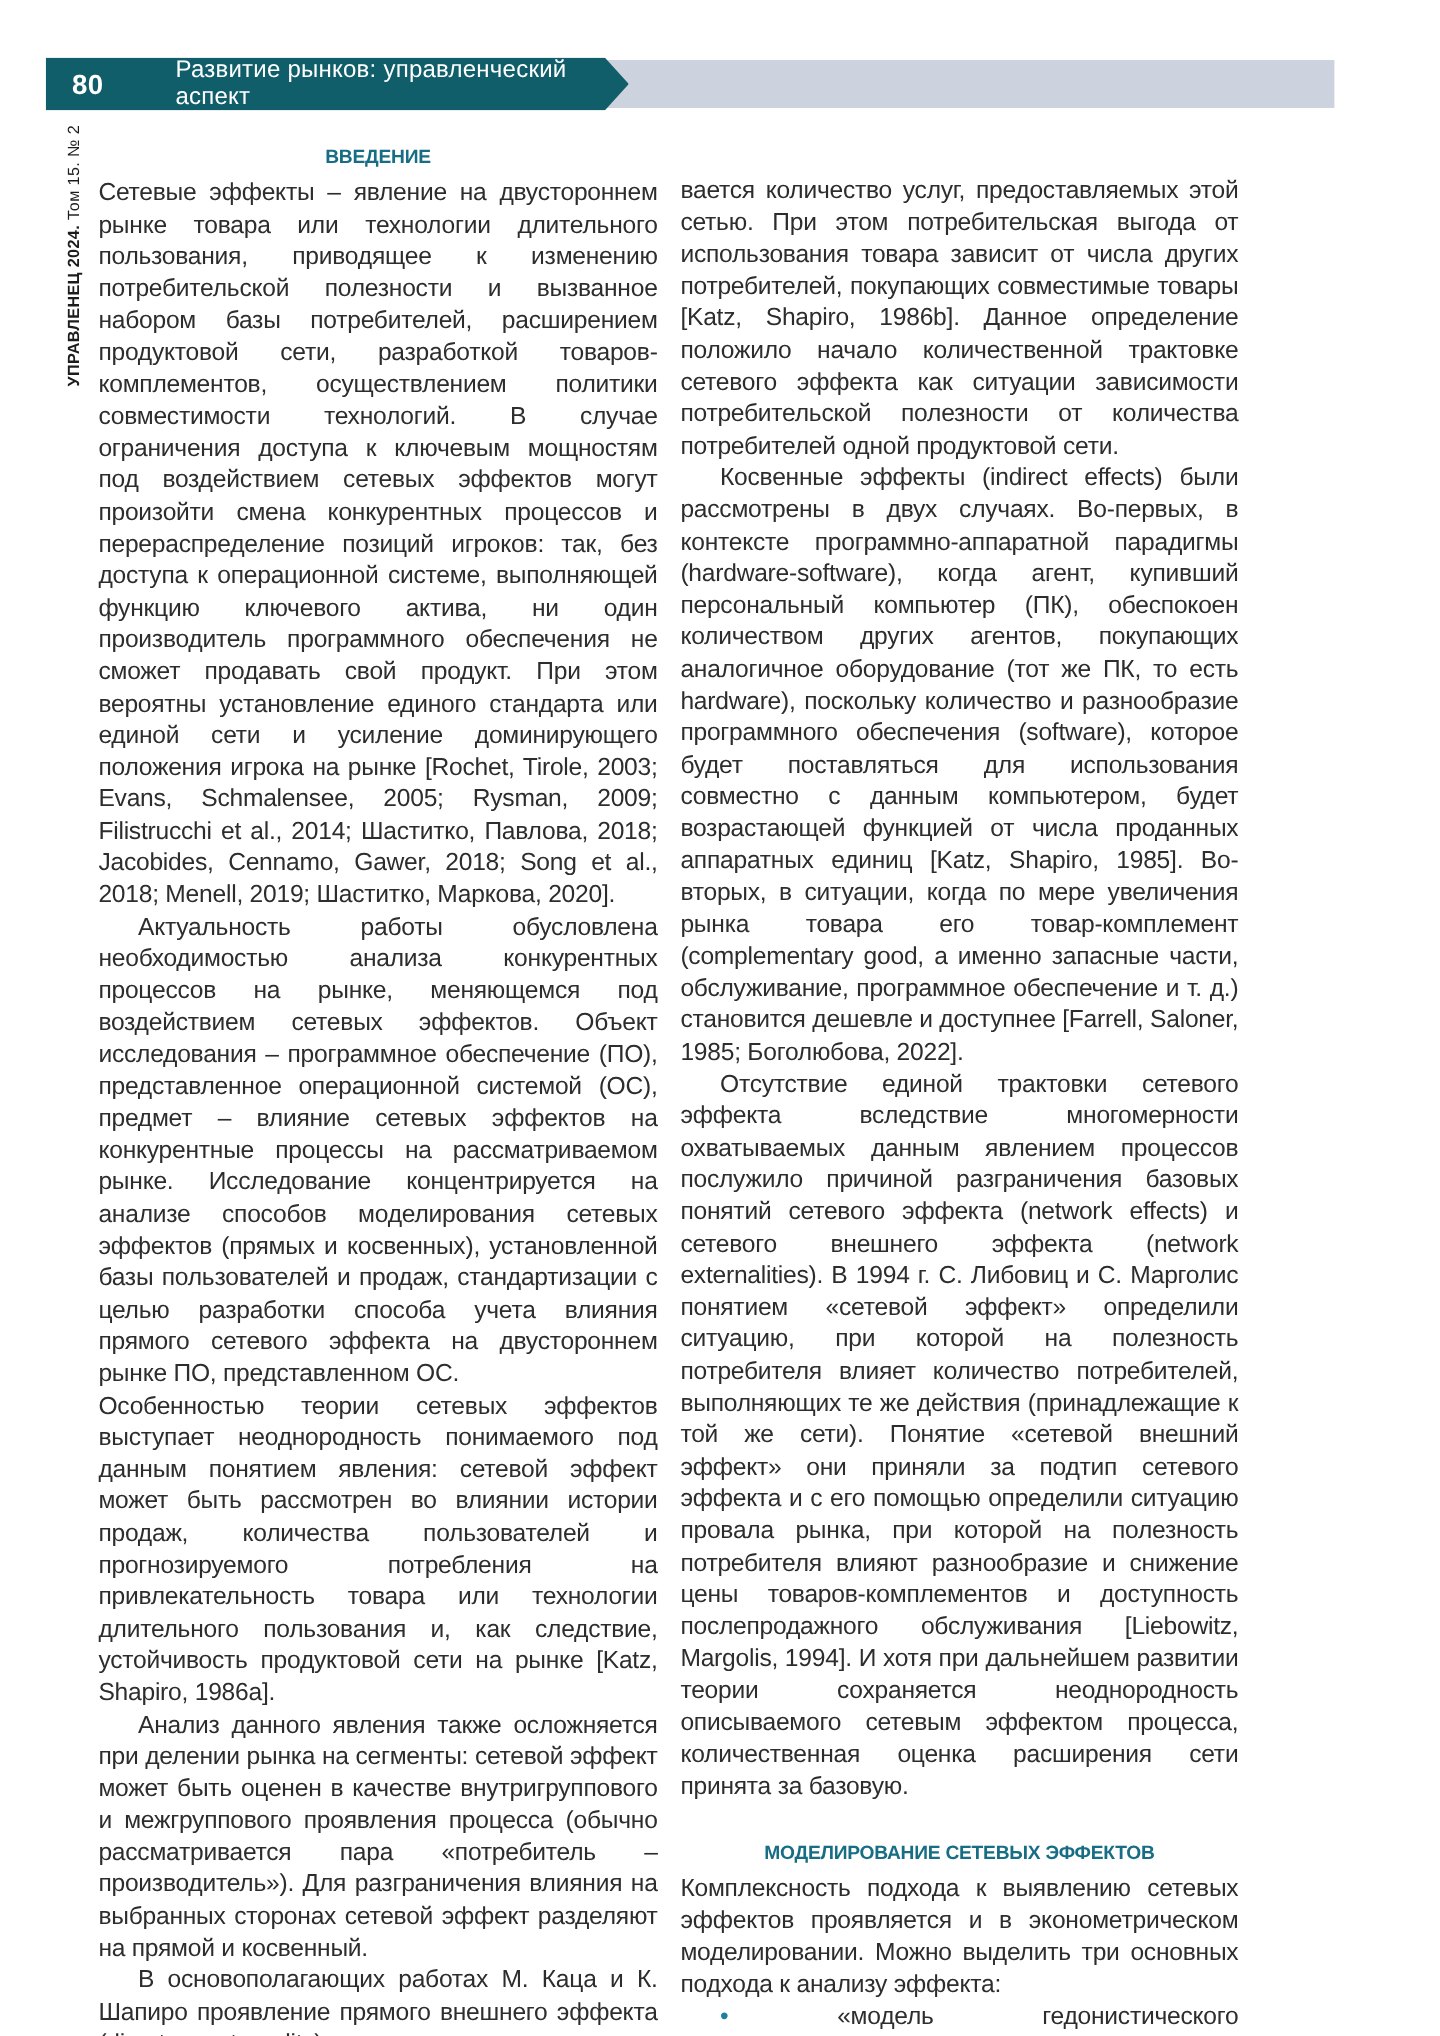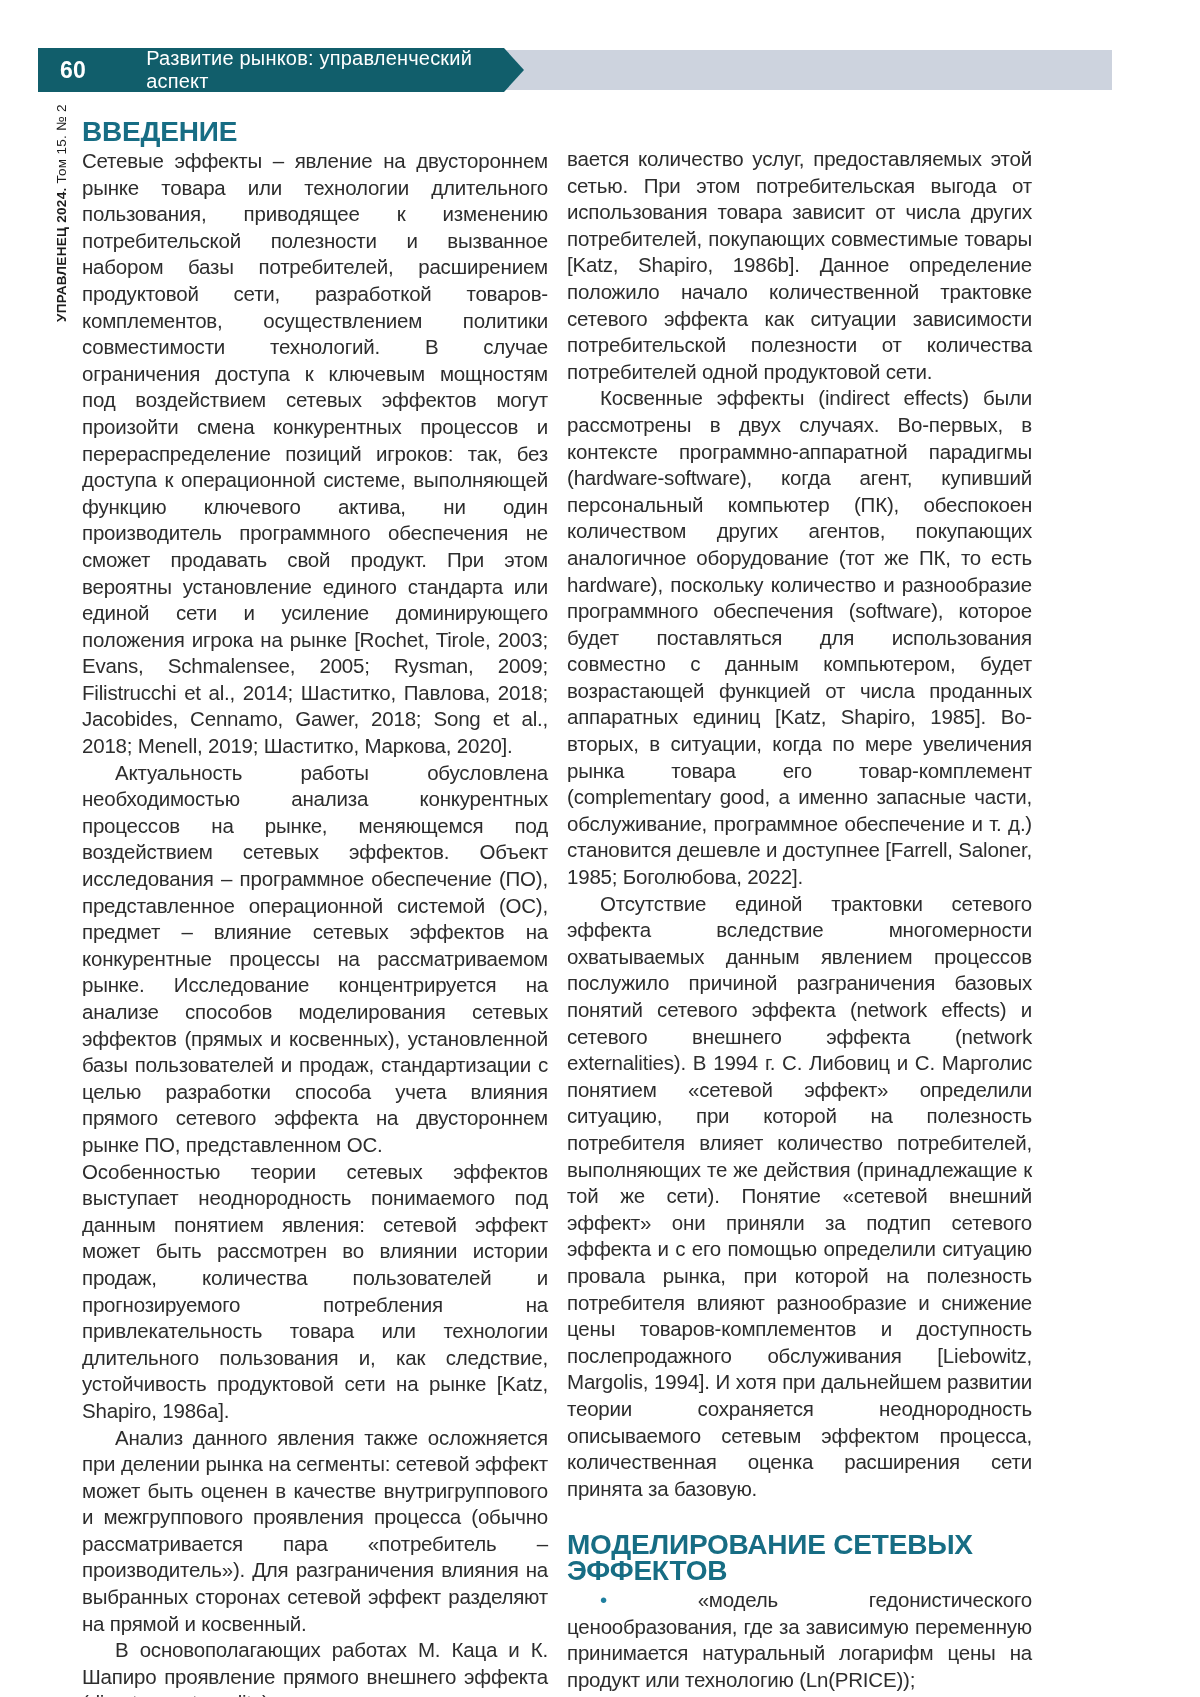--- a/index.html
+++ b/index.html
@@ -29,49 +29,50 @@
   }
   .sb-bold{ font-weight:bold; }
   
   .col{
     position:absolute; color:#2d2d2d; font-size:20.5px; line-height:26.6px;
     text-align:justify; letter-spacing:-0.2px;
   }
   .col1{ left:82px;  top:119px; width:466px; }
   .col2{ left:567px; top:146px; width:465px; }
   .section-heading{
-    color:var(--heading_teal,#176d84); font-size:28px; font-weight:bold;
-    letter-spacing:-0.2px; margin-top:30px; margin-bottom:3px; text-align:left;
+    color:var(--heading_teal,#176d84); font-size:16px; font-weight:bold;
+    letter-spacing:-0.2px; margin-top:30px; margin-bottom:3px; text-align:center;
     line-height:26px;
   }
   .col .section-heading:first-child{ margin-top:0; }
   .para.indent{ text-indent:33px; }
   .para.bullet{ text-indent:33px; }
   .dot{ color:var(--bullet_teal,#1f7f9f); }
 </style>
 </head>
 <body>
 
 <div class="page">
   <div class="gray-band"></div>
   <div class="teal-bar">
-    <span class="page-num">60</span>
+    <span class="page-num">80</span>
     <span class="running-title">Развитие рынков: управленческий аспект</span>
   </div>
 
   <div class="sidebar"><span class="sb-bold">УПРАВЛЕНЕЦ 2024.</span><span class="sb-reg"> Том 15. № 2</span></div>
 
   <div class="col col1" id="col-left">
       <h2 class="section-heading">ВВЕДЕНИЕ</h2>
       <p class="para">Сетевые эффекты – явление на двустороннем рынке товара или технологии длительного пользования, приводящее к изменению потребительской полезности и вызванное набором базы потребителей, расширением продуктовой сети, разработкой товаров-комплементов, осуществлением политики совместимости технологий. В случае ограничения доступа к ключевым мощностям под воздействием сетевых эффектов могут произойти смена конкурентных процессов и перераспределение позиций игроков: так, без доступа к операционной системе, выполняющей функцию ключевого актива, ни один производитель программного обеспечения не сможет продавать свой продукт. При этом вероятны установление единого стандарта или единой сети и усиление доминирующего положения игрока на рынке [Rochet, Tirole, 2003; Evans, Schmalensee, 2005; Rysman, 2009; Filistrucchi et al., 2014; Шаститко, Павлова, 2018; Jacobides, Cennamo, Gawer, 2018; Song et al., 2018; Menell, 2019; Шаститко, Маркова, 2020].</p>
       <p class="para indent">Актуальность работы обусловлена необходимостью анализа конкурентных процессов на рынке, меняющемся под воздействием сетевых эффектов. Объект исследования – программное обеспечение (ПО), представленное операционной системой (ОС), предмет – влияние сетевых эффектов на конкурентные процессы на рассматриваемом рынке. Исследование концентрируется на анализе способов моделирования сетевых эффектов (прямых и косвенных), установленной базы пользователей и продаж, стандартизации с целью разработки способа учета влияния прямого сетевого эффекта на двустороннем рынке ПО, представленном ОС.</p>
       <p class="para">Особенностью теории сетевых эффектов выступает неоднородность понимаемого под данным понятием явления: сетевой эффект может быть рассмотрен во влиянии истории продаж, количества пользователей и прогнозируемого потребления на привлекательность товара или технологии длительного пользования и, как следствие, устойчивость продуктовой сети на рынке [Katz, Shapiro, 1986a].</p>
       <p class="para indent">Анализ данного явления также осложняется при делении рынка на сегменты: сетевой эффект может быть оценен в качестве внутригруппового и межгруппового проявления процесса (обычно рассматривается пара «потребитель – производитель»). Для разграничения влияния на выбранных сторонах сетевой эффект разделяют на прямой и косвенный.</p>
       <p class="para indent">В основополагающих работах М. Каца и К. Шапиро проявление прямого внешнего эффекта (direct externality) описано на примере телекоммуникационной отрасли в ситуации, при которой с ростом числа абонентов, находящихся в данной сети связи, увеличи-</p>
     </div>
   <div class="col col2" id="col-right">
       <p class="para">вается количество услуг, предоставляемых этой сетью. При этом потребительская выгода от использования товара зависит от числа других потребителей, покупающих совместимые товары [Katz, Shapiro, 1986b]. Данное определение положило начало количественной трактовке сетевого эффекта как ситуации зависимости потребительской полезности от количества потребителей одной продуктовой сети.</p>
       <p class="para indent">Косвенные эффекты (indirect effects) были рассмотрены в двух случаях. Во-первых, в контексте программно-аппаратной парадигмы (hardware-software), когда агент, купивший персональный компьютер (ПК), обеспокоен количеством других агентов, покупающих аналогичное оборудование (тот же ПК, то есть hardware), поскольку количество и разнообразие программного обеспечения (software), которое будет поставляться для использования совместно с данным компьютером, будет возрастающей функцией от числа проданных аппаратных единиц [Katz, Shapiro, 1985]. Во-вторых, в ситуации, когда по мере увеличения рынка товара его товар-комплемент (complementary good, а именно запасные части, обслуживание, программное обеспечение и т. д.) становится дешевле и доступнее [Farrell, Saloner, 1985; Боголюбова, 2022].</p>
       <p class="para indent">Отсутствие единой трактовки сетевого эффекта вследствие многомерности охватываемых данным явлением процессов послужило причиной разграничения базовых понятий сетевого эффекта (network effects) и сетевого внешнего эффекта (network externalities). В 1994 г. С. Либовиц и С. Марголис понятием «сетевой эффект» определили ситуацию, при которой на полезность потребителя влияет количество потребителей, выполняющих те же действия (принадлежащие к той же сети). Понятие «сетевой внешний эффект» они приняли за подтип сетевого эффекта и с его помощью определили ситуацию провала рынка, при которой на полезность потребителя влияют разнообразие и снижение цены товаров-комплементов и доступность послепродажного обслуживания [Liebowitz, Margolis, 1994]. И хотя при дальнейшем развитии теории сохраняется неоднородность описываемого сетевым эффектом процесса, количественная оценка расширения сети принята за базовую.</p>
       <h2 class="section-heading">МОДЕЛИРОВАНИЕ СЕТЕВЫХ ЭФФЕКТОВ</h2>
+      <p class="para">Комплексность подхода к выявлению сетевых эффектов проявляется и в эконометрическом моделировании. Можно выделить три основных подхода к анализу эффекта:</p>
       <p class="para bullet"><span class="dot">• </span>«модель гедонистического ценообразования, где за зависимую переменную принимается натуральный логарифм цены на продукт или технологию (Ln(PRICE));</p>
     </div>
 </div>
 
 </body></html>

